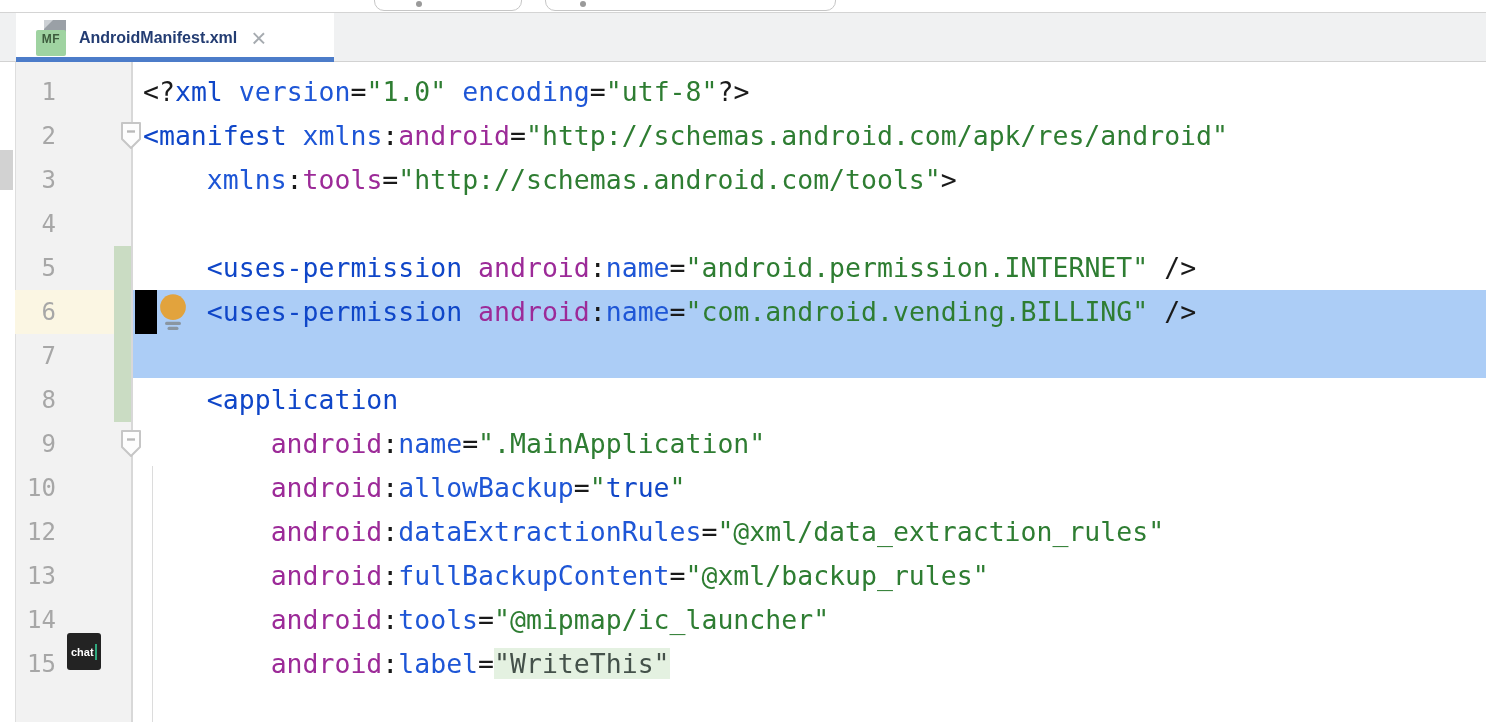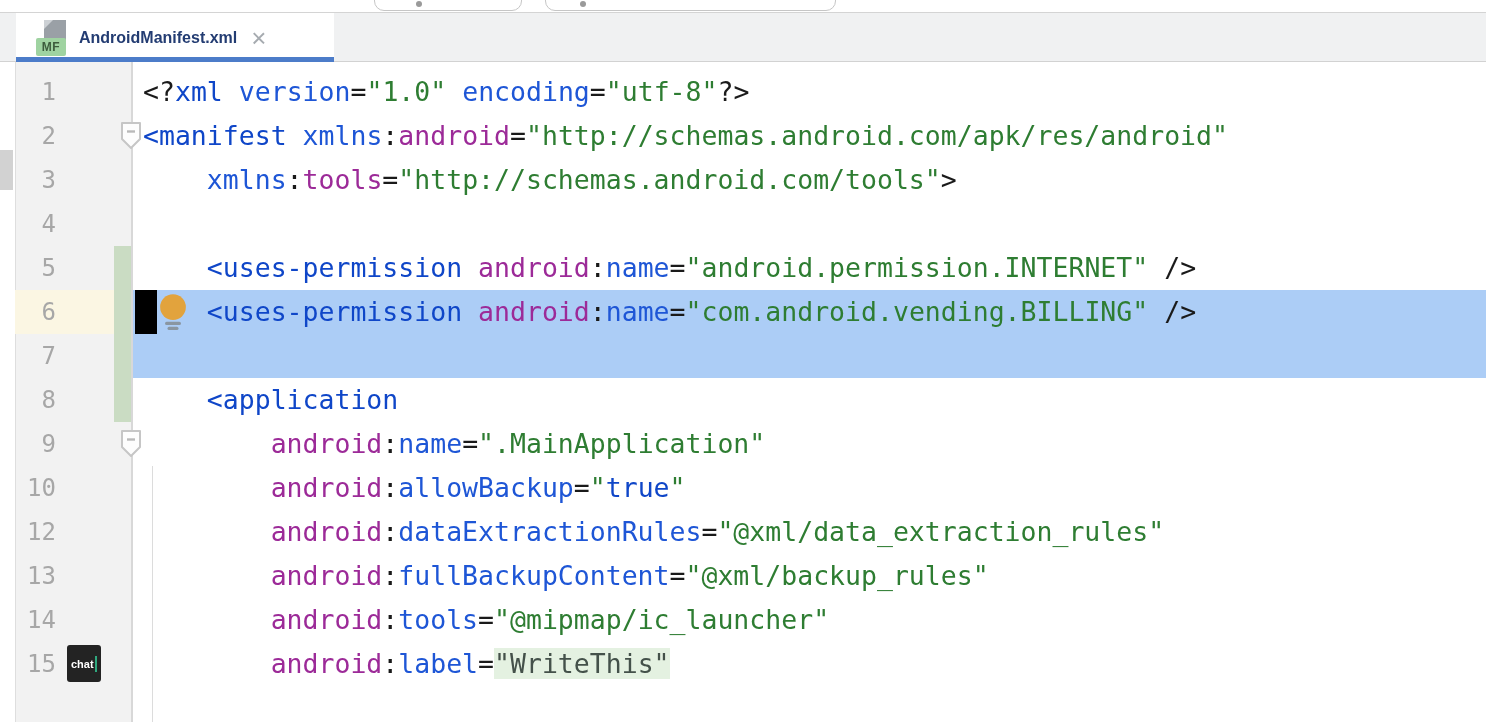--- a/index.html
+++ b/index.html
@@ -16,21 +16,21 @@
   
   .tabbar { position:absolute; left:0; top:12px; width:1486px; height:50px;
             background:#f0f1f2; border-top:1px solid #d4d4d4; border-bottom:1px solid #d2d2d2; z-index:4; }
   .tab { position:absolute; left:16px; top:0; width:318px; height:49px; background:#fff;
          display:flex; align-items:center; padding-left:20px; cursor:default; }
   .tab-underline { position:absolute; left:0; bottom:0; width:100%; height:5px; background:var(--accent_tab_underline); }
   .mf-icon { position:relative; width:30px; height:37px; margin-right:13px; flex:0 0 auto; }
   .mf-doc { position:absolute; left:8px; top:1px; width:22px; height:20px; background:#9aa0a6; }
   .mf-fold { position:absolute; left:8px; top:1px; width:0; height:0;
              border-left:9px solid #cdd1d5; border-bottom:9px solid transparent; }
-  .mf-badge { position:absolute; left:0; bottom:0; width:30px; height:18px; background:var(--mf_badge_bg);
+  .mf-badge { position:absolute; left:0; bottom:0; width:30px; height:26px; background:var(--mf_badge_bg);
               border-radius:2px; color:var(--mf_badge_text); font-size:12px; font-weight:bold;
               text-align:center; line-height:18px; letter-spacing:0.5px; }
   .tab-title { font-size:16px; font-weight:700; color:var(--tab_title); white-space:nowrap; }
   .tab-close { margin-left:14px; color:#a6abb0; font-size:26px; line-height:26px; font-weight:400; cursor:pointer; }
 
   
   .editor { position:absolute; left:0; top:62px; width:1486px; height:660px; background:#fff; }
   .left-strip { position:absolute; left:0; top:0; width:15px; height:660px; background:#fff; }
   .left-thumb { position:absolute; left:0; top:88px; width:13px; height:40px; background:#d2d2d2; }
   .gutter { position:absolute; left:15px; top:0; width:116px; height:660px;
@@ -146,19 +146,19 @@
 
     <svg class="fold-marker" id="fold-2" viewBox="0 0 24 30" style="top: 59px;">
       <path d="M3 2 h18 v16 l-9 9 l-9 -9 z" fill="#fdfdfd" stroke="#c6c6c6" stroke-width="2" stroke-linejoin="round"></path>
       <line x1="8" y1="10.5" x2="16" y2="10.5" stroke="#b9b9b9" stroke-width="2.4"></line>
     </svg>
     <svg class="fold-marker" id="fold-9" viewBox="0 0 24 30" style="top: 367px;">
       <path d="M3 2 h18 v16 l-9 9 l-9 -9 z" fill="#fdfdfd" stroke="#c6c6c6" stroke-width="2" stroke-linejoin="round"></path>
       <line x1="8" y1="10.5" x2="16" y2="10.5" stroke="#b9b9b9" stroke-width="2.4"></line>
     </svg>
 
-    <div class="chat-badge" id="chat-badge" style="top: 583px;">
+    <div class="chat-badge" id="chat-badge" style="top: 571px;">
       <span class="chat-label">chat</span>
       <span class="chat-caret"></span>
     </div>
   </div>
 
 </div>
 
 </body></html>

